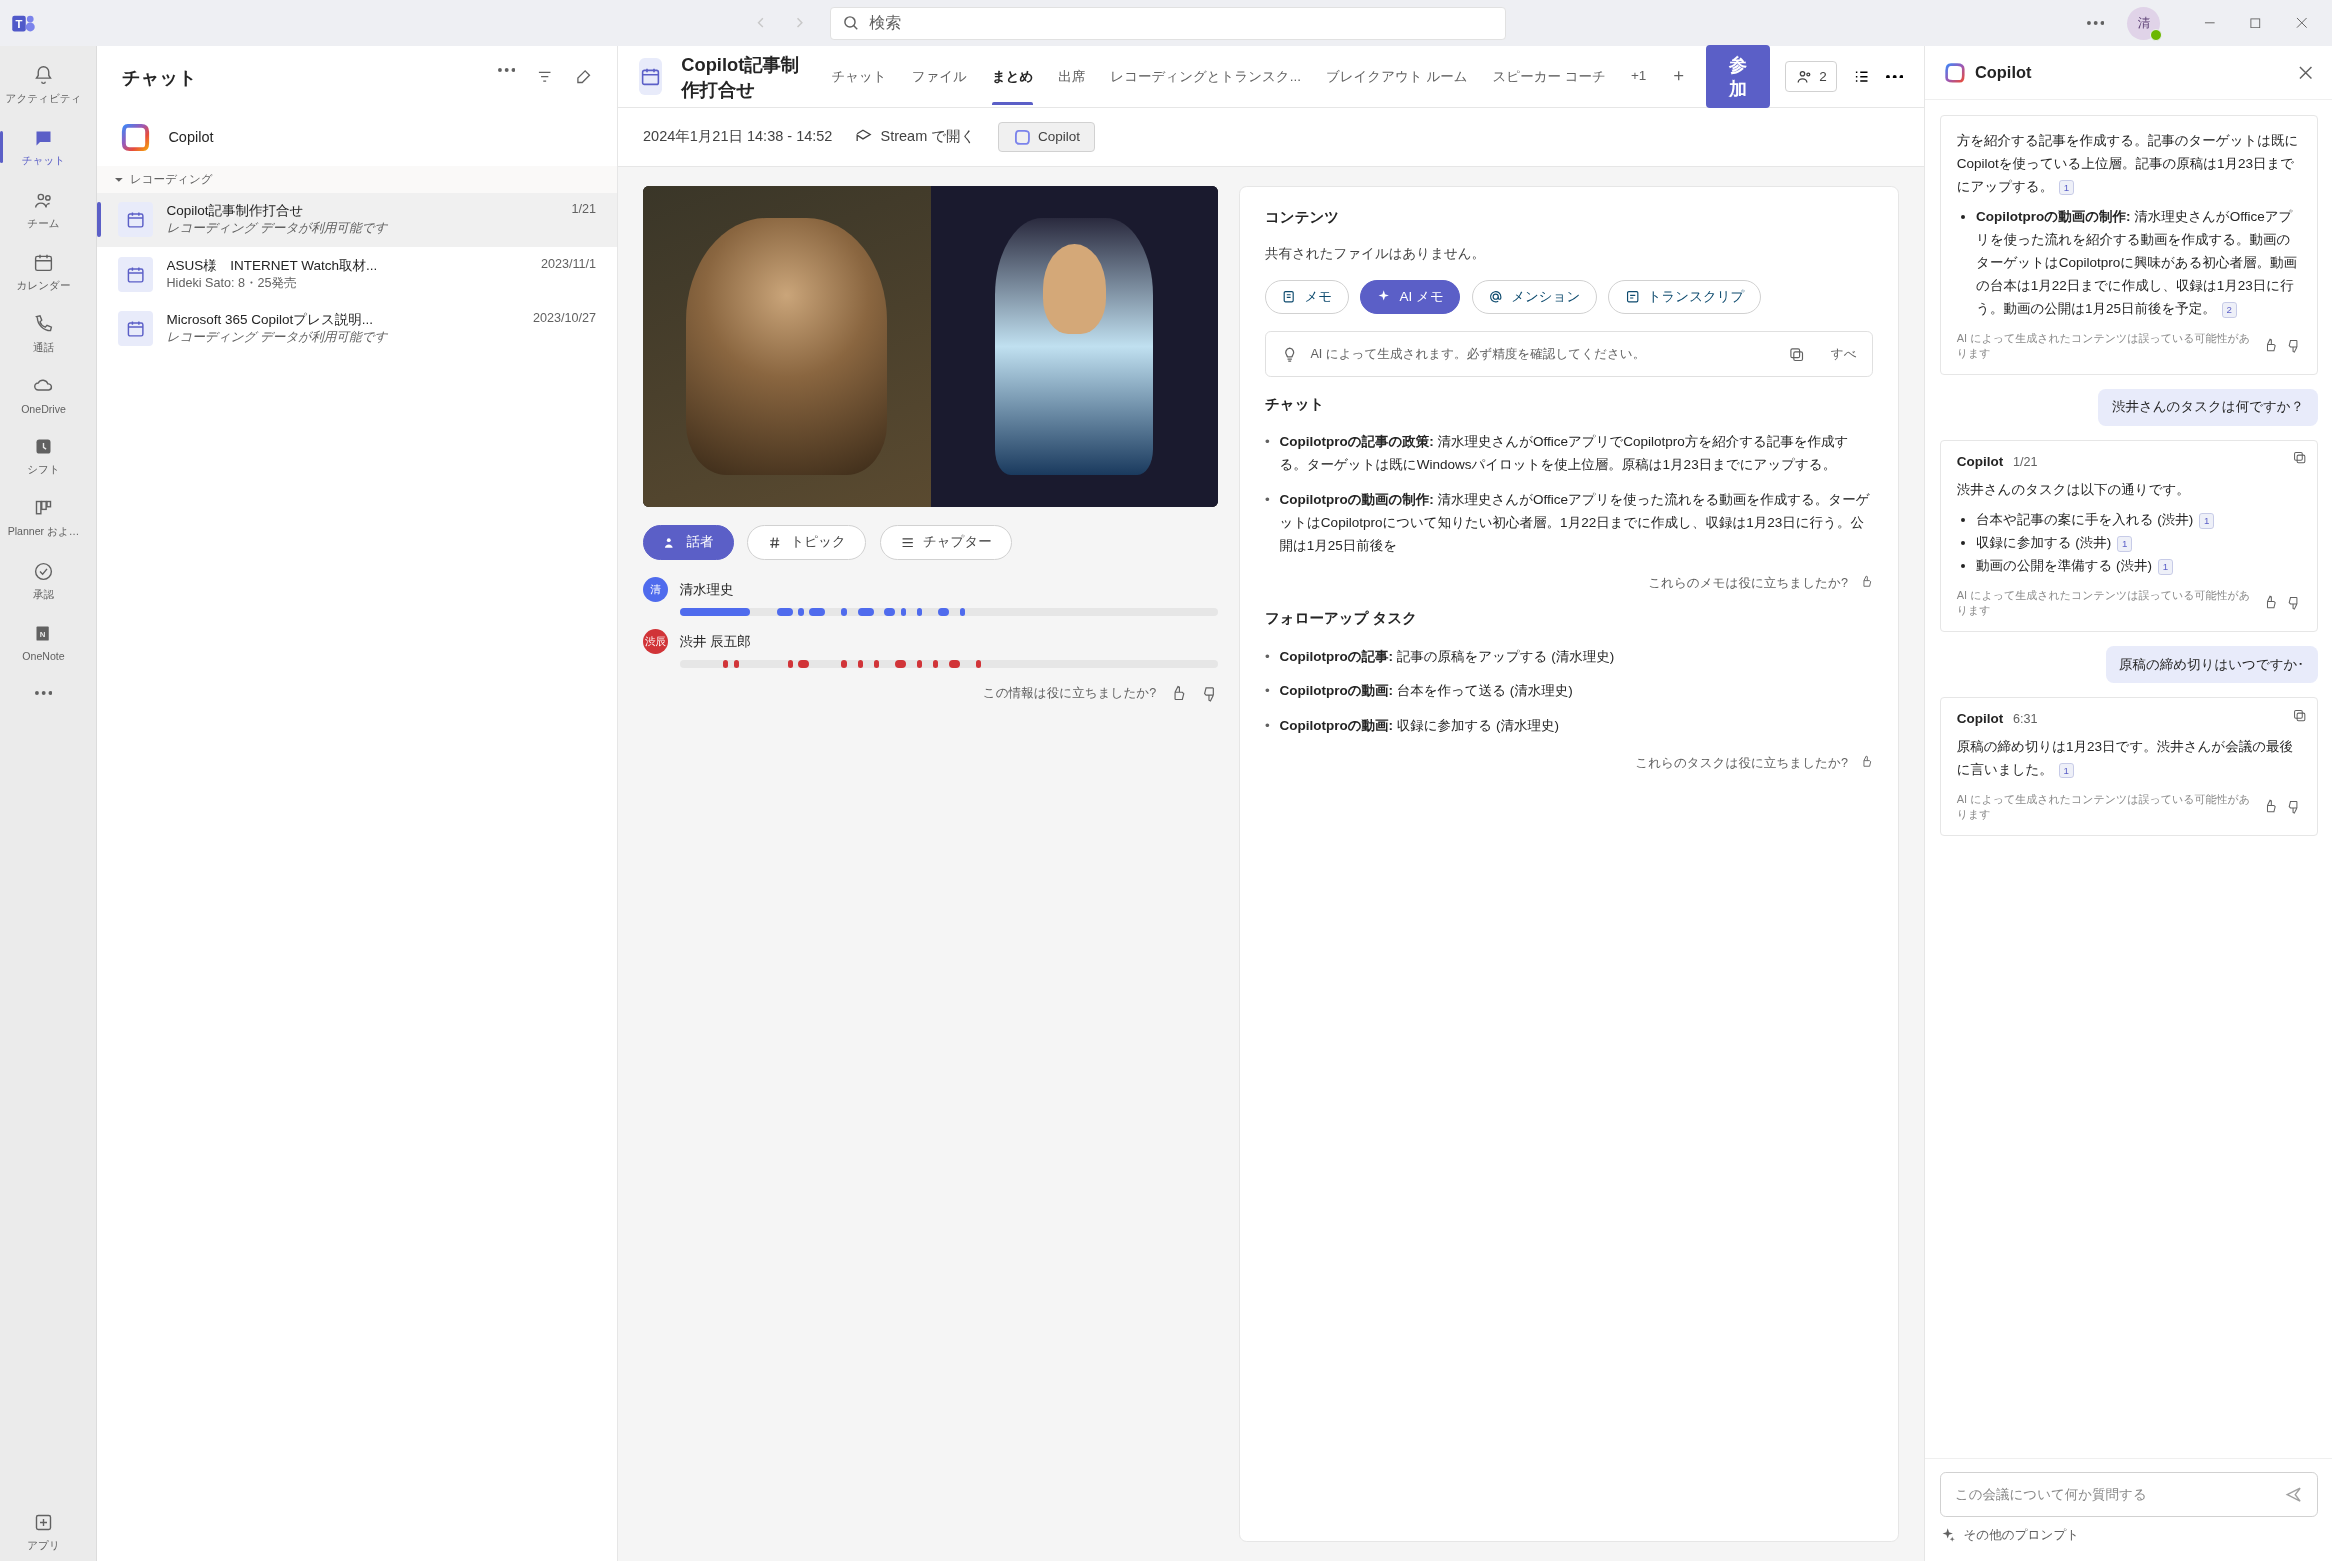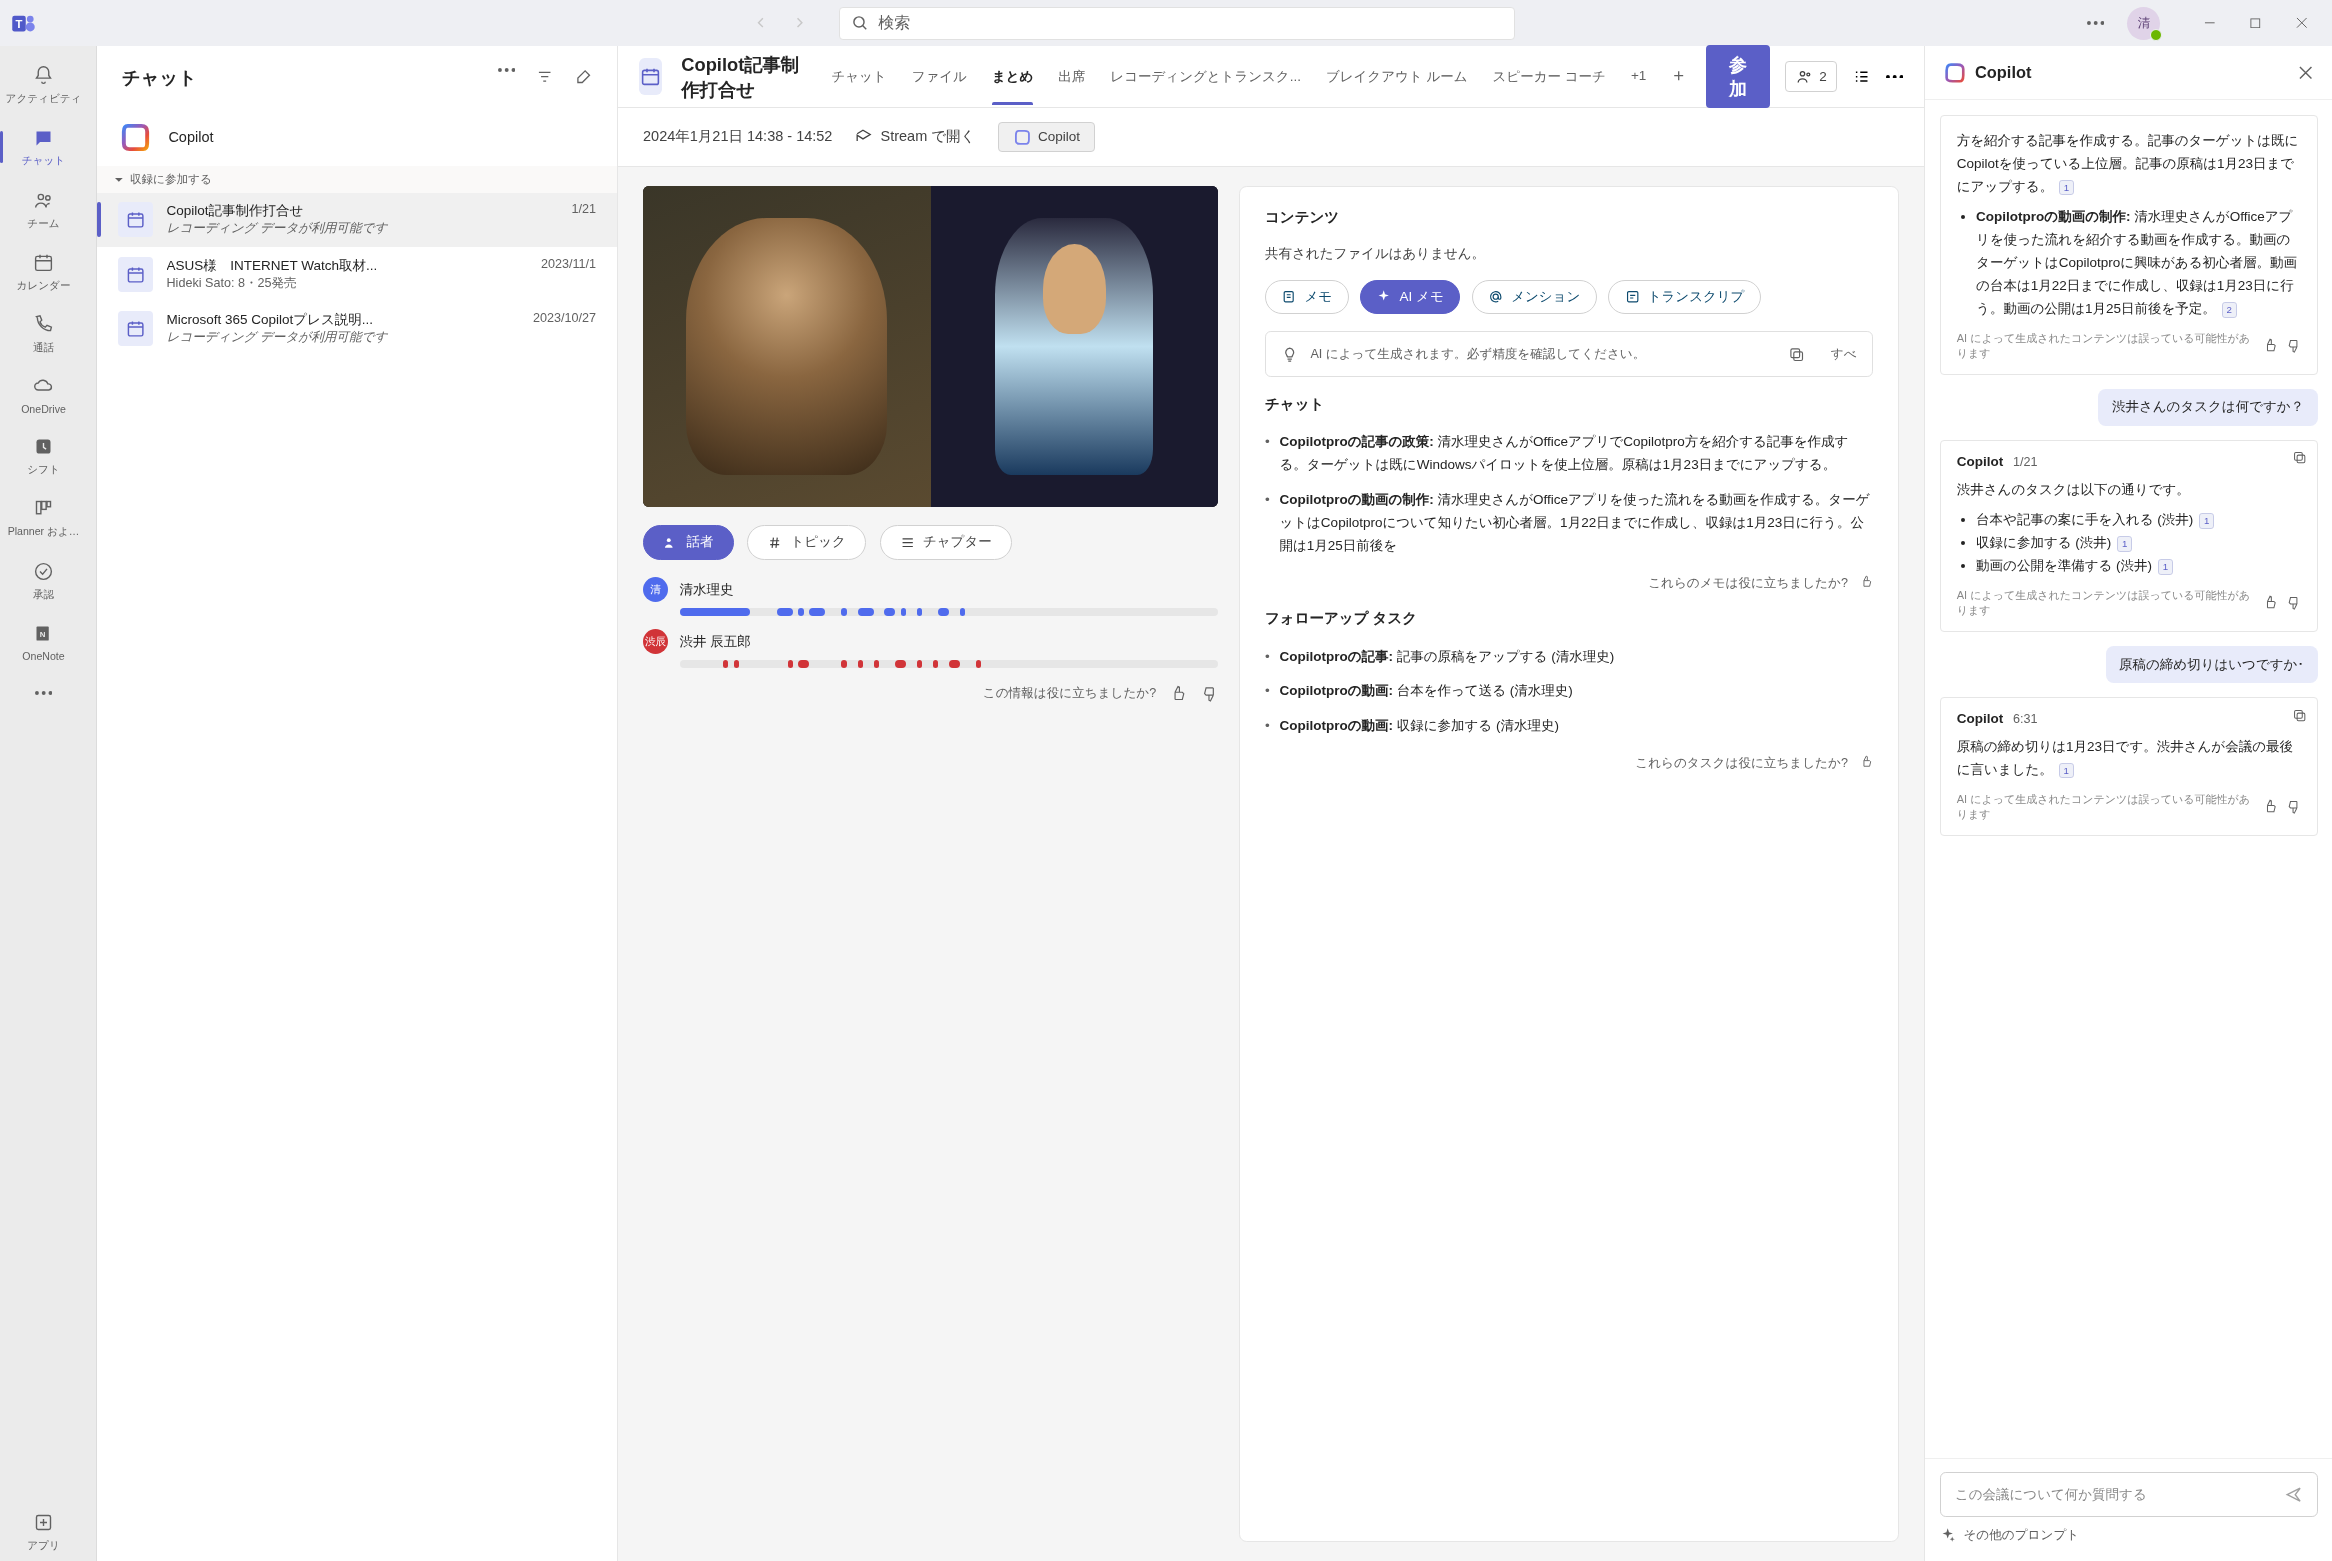--- a/index.html
+++ b/index.html
@@ -6,21 +6,21 @@
 html, body { width: 2333px; height: 1561px; overflow: hidden; }
 body { background: #f0f0f0; display: flex; flex-direction: column; }
 
 
 .titlebar { height: 46px; background: #eeeff3; display: flex; align-items: center; padding: 0 9.7px; }
 .titlebar-left { display: flex; align-items: center; gap: 7.7px; width: 58px; }
 .teams-logo { width: 27px; height: 27px; display: flex; align-items: center; justify-content: center; }
 .nav-arrows { display: flex; gap: 3.9px; margin-left: 676px; }
 .nav-btn { width: 35px; height: 35px; display: flex; align-items: center; justify-content: center; color: #616161; border-radius: 3.9px; }
 .nav-btn.disabled { color: #c8c8c8; }
-.searchbar { width: 676px; height: 33px; background: #fff; border: 1px solid #e1e1e1; border-radius: 3.9px; display: flex; align-items: center; padding: 0 11.6px; gap: 9.7px; color: #616161; margin-left: 21px; }
+.searchbar { width: 676px; height: 33px; background: #fff; border: 1px solid #e1e1e1; border-radius: 3.9px; display: flex; align-items: center; padding: 0 11.6px; gap: 9.7px; color: #616161; margin-left: 12px; }
 .titlebar-right { margin-left: auto; display: flex; align-items: center; gap: 17.4px; }
 .dots-btn { color: #616161; padding: 5.8px; }
 .user-avatar { width: 33px; height: 33px; background: #e0d3e8; border-radius: 50%; position: relative; display: flex; align-items: center; justify-content: center; font-size: 12.6px; color: #5b3f73; }
 .presence { position: absolute; bottom: -1.9px; right: -1.9px; width: 12.6px; height: 12.6px; background: #6bb700; border: 1.9px solid #eeeff3; border-radius: 50%; }
 .win-btns { display: flex; gap: 1.9px; margin-left: 9.7px; }
 .win-btn { width: 44px; height: 31px; display: flex; align-items: center; justify-content: center; color: #616161; }
 
 
 .layout { flex: 1; display: flex; min-height: 0; }
 
@@ -349,21 +349,21 @@
             </defs>
             <path d="M10 6 Q6 6 6 12 L6 24 Q6 30 12 30 L26 30 Q30 30 30 24 L30 12 Q30 6 24 6 Z" fill="none" stroke="url(#g1)" stroke-width="4"></path>
           </svg>
         </div>
       <span>Copilot</span>
     </div>
     <div class="chat-group-head">
       <svg width="9.7" height="9.7" viewBox="0 0 10 10" fill="currentColor">
           <path d="M1 3l4 4 4-4z"></path>
         </svg>
-      <span>収録に参加する</span>
+      <span>レコーディング</span>
     </div>
     <div class="chat-item selected">
       <div class="chat-item-avatar">
           <svg width="19.3" height="19.3" viewBox="0 0 24 24" fill="none" stroke="currentColor" stroke-width="1.8">
             <rect x="3" y="5" width="18" height="16" rx="2"></rect>
             <path d="M3 10h18M8 3v4M16 3v4"></path>
           </svg>
         </div>
       <div class="chat-item-body">
         <div class="chat-item-title">Copilot記事制作打合せ</div>

